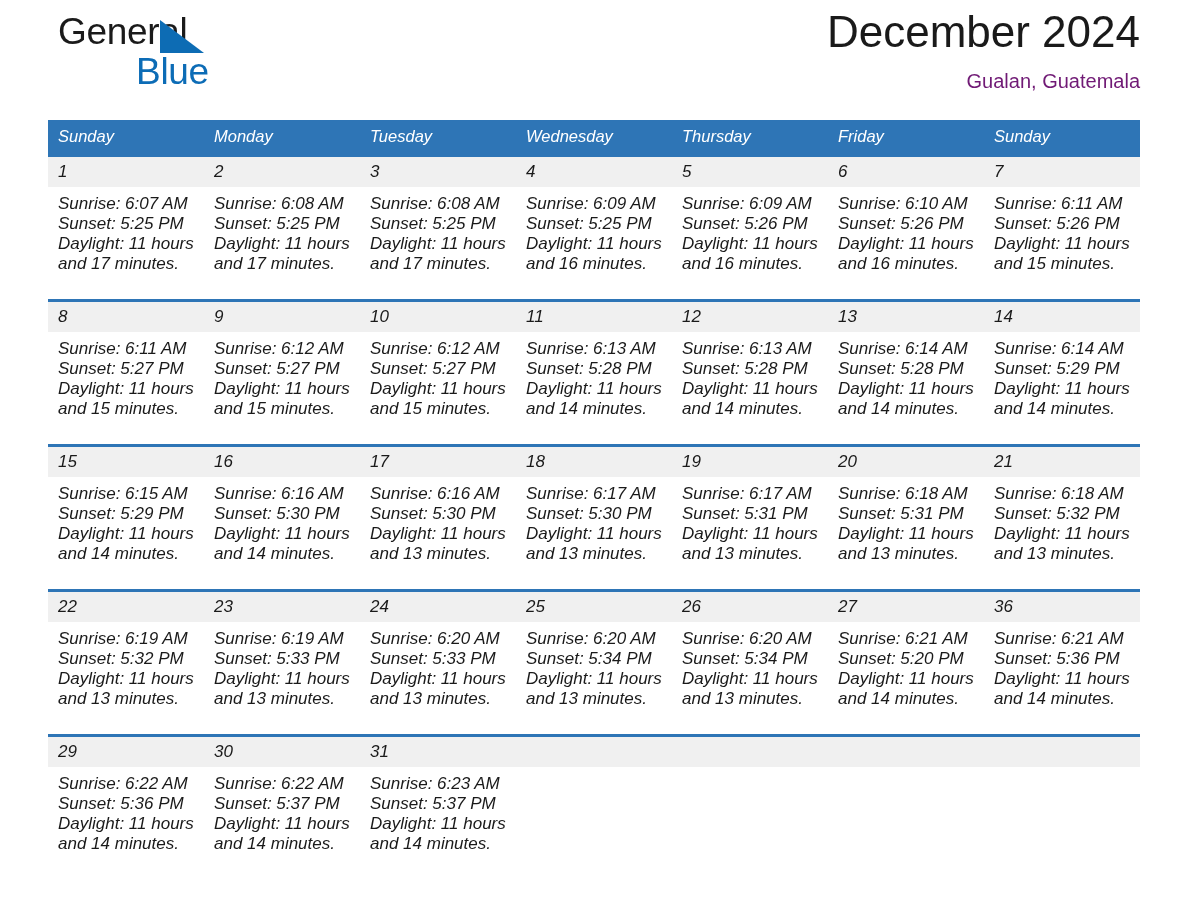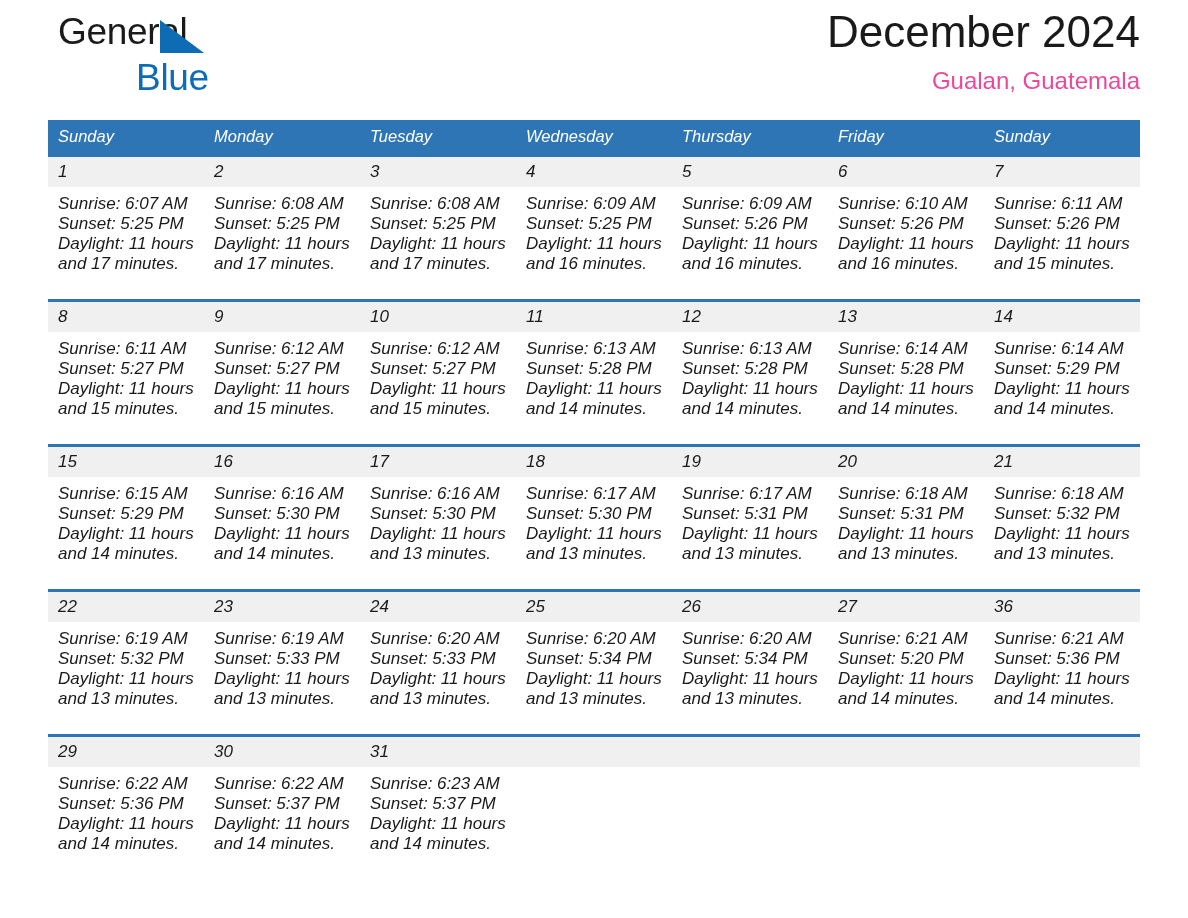--- a/index.html
+++ b/index.html
@@ -49,21 +49,21 @@
     left: 102px;
     top: 8px;
     width: 0;
     height: 0;
     border-left: 44px solid #0d6cb4;
     border-top: 33px solid transparent;
   }
   .logo-line2 {
     position: absolute;
     left: 78px;
-    top: 46px;
+    top: 40px;
     font-size: 37px;
     line-height: 40px;
     color: #0c6cb6;
     letter-spacing: -0.3px;
     white-space: nowrap;
   }
 
   .title-block {
     position: absolute;
     right: 0;
@@ -72,23 +72,23 @@
   }
   .month-title {
     font-size: 44px;
     line-height: 56px;
     color: #1a1a1a;
     font-weight: normal;
     margin: 4px 0 0 0;
     white-space: nowrap;
   }
   .location {
-    font-size: 24px;
+    font-size: 20px;
     line-height: 30px;
-    color: #ec4899;
+    color: #701a75;
     margin: 6px 0 0 0;
     white-space: nowrap;
   }
 
   
   .calendar {
     margin: 10px 48px 0 48px;
     width: 1092px;
     border-collapse: collapse;
     table-layout: fixed;

